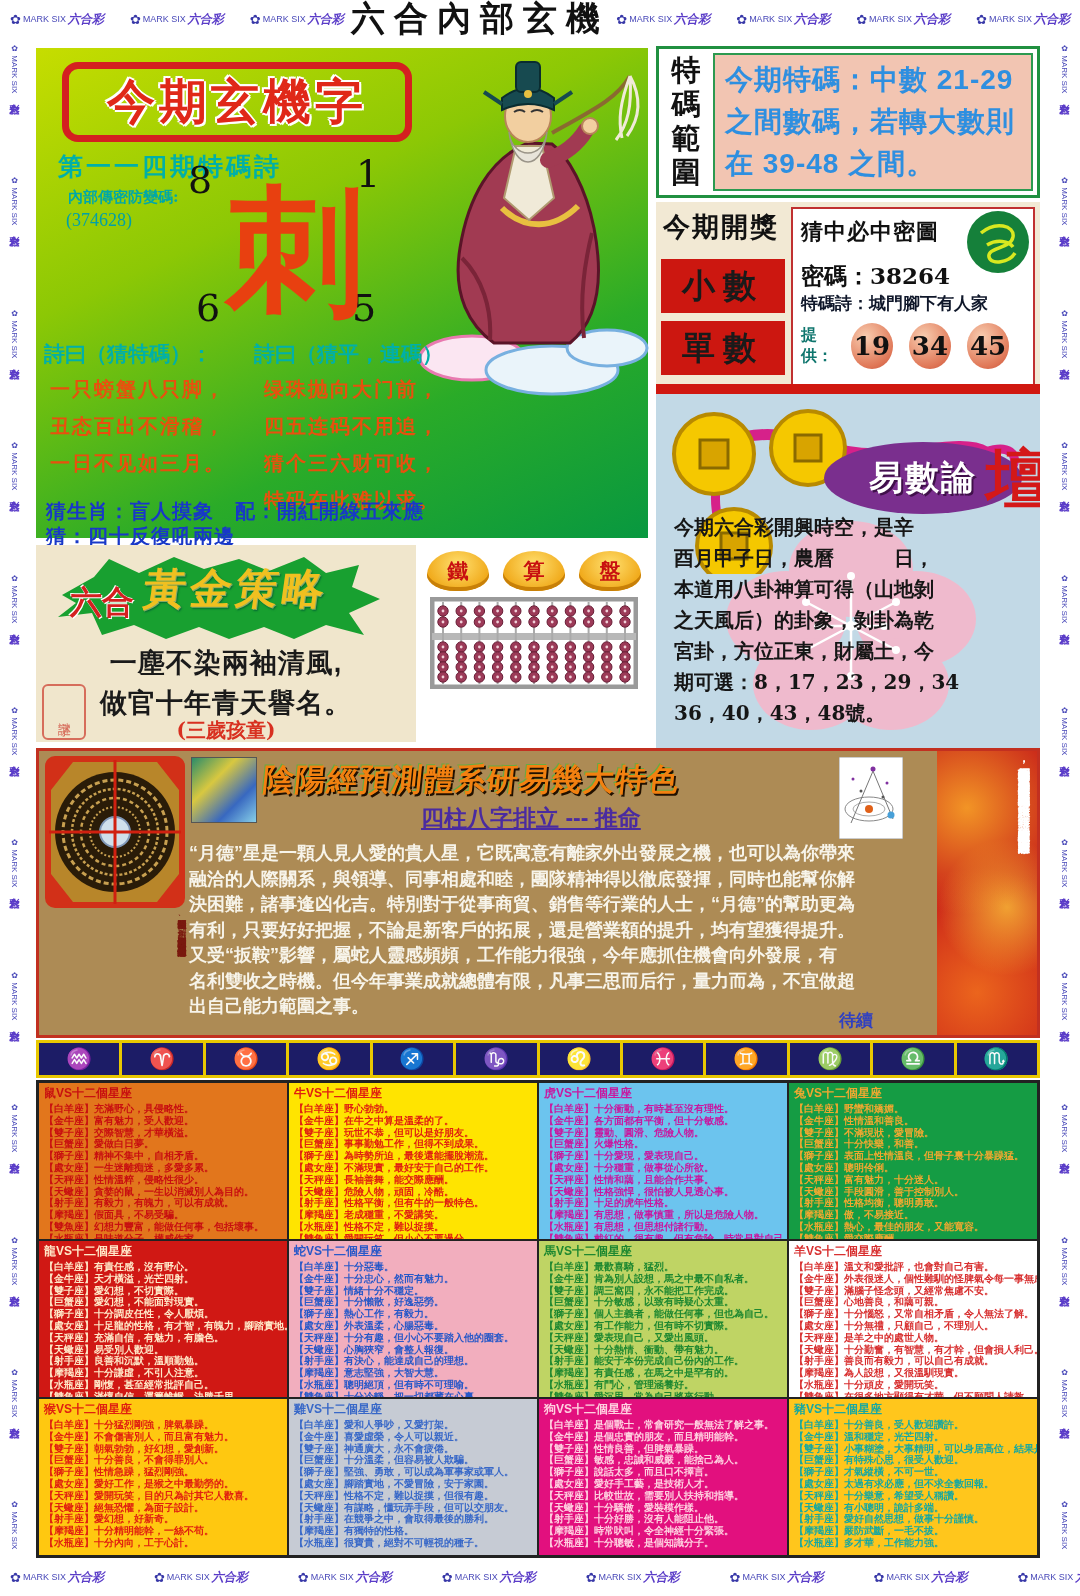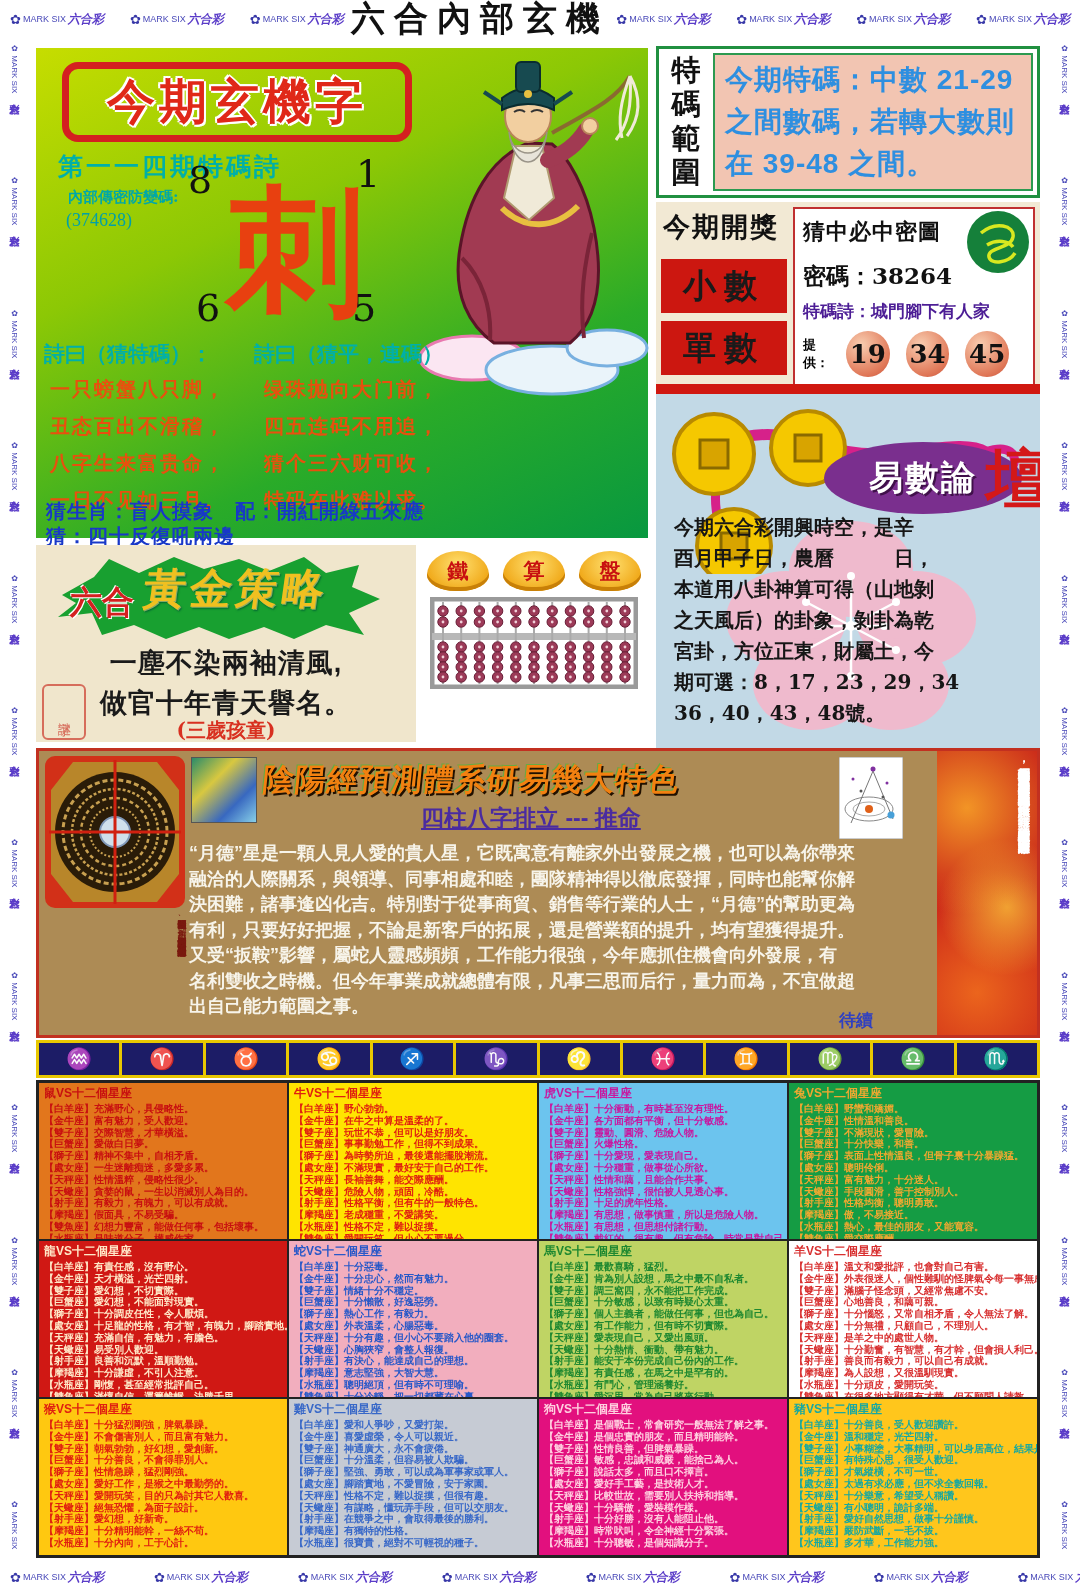--- a/index.html
+++ b/index.html
@@ -68,23 +68,23 @@
   .draw-box{position:absolute;left:656px;top:202px;width:384px;height:211px;background:#f2e9d4;display:flex;
         padding:5px;box-sizing:border-box;}
   .draw-left{width:126px;display:flex;flex-direction:column;}
   .draw-title{font-size:27px;font-weight:900;color:#111;letter-spacing:2px;margin:2px 0 6px 2px;white-space:nowrap;}
   .red-tag{background:#cc1710;color:#1a1a1a;font-weight:900;font-size:33px;display:flex;align-items:center;
         justify-content:center;height:54px;margin-top:8px;letter-spacing:8px;font-family:"DejaVu Serif",serif;}
   .draw-right{flex:1;background:#fff;border:2px solid #c03030;margin-left:6px;position:relative;padding:4px 8px;box-sizing:border-box;}
   .sure-label{font-size:22px;font-weight:900;color:#111;letter-spacing:1px;margin-top:4px;font-family:"DejaVu Serif",serif;}
   .mi-circle{position:absolute;right:4px;top:2px;width:62px;height:62px;border-radius:50%;background:#15803a;}
   .code-line{font-family:"DejaVu Serif",serif;font-size:23px;color:#111;font-weight:bold;margin-top:14px;}
-  .tpoem-line{font-family:"DejaVu Serif",serif;font-size:17px;color:#4c1d95;font-weight:bold;margin-top:8px;}
+  .tpoem-line{font-family:"DejaVu Serif",serif;font-size:17px;color:#0f172a;font-weight:bold;}
   .provide{display:flex;align-items:center;margin-top:8px;}
-  .provide-label{color:#000000;font-family:"DejaVu Serif",serif;font-size:13px;font-weight:bold;margin-right:6px;}
+  .provide-label{color:#0f766e;font-family:"DejaVu Serif",serif;font-size:16px;font-weight:bold;margin-right:6px;}
   .ball{width:46px;height:46px;border-radius:50%;background:radial-gradient(circle at 35% 30%,#f8cdb0,#e07858 70%,#c85038);
         display:flex;align-items:center;justify-content:center;font-size:26px;font-weight:bold;color:#111;
         margin-right:16px;font-family:"DejaVu Serif",serif;}
   
   .yishu{position:absolute;left:656px;top:384px;width:384px;height:444px;background:#c2d9e6;overflow:hidden;}
   .yishu-bar{height:10px;background:#d01810;}
   .yishu-ellipse{position:absolute;left:168px;top:58px;width:198px;height:72px;background:#7a2f8e;border-radius:50%;
         display:flex;align-items:center;justify-content:center;}
   .yishu-main{color:#fff;font-weight:900;font-size:34px;letter-spacing:2px;text-shadow:2px 2px 0 #40104a;}
   .yishu-tail{position:absolute;left:330px;top:52px;font-family:"DejaVu Serif",serif;font-size:64px;color:#d41818;font-weight:bold;}
@@ -272,21 +272,20 @@
       <rect x="114" y="14" width="24" height="30" rx="5" fill="#174a50" stroke="#0a2c30" stroke-width="2"></rect>
       <circle cx="126" cy="46" r="4" fill="#e8c040"></circle>
       <path d="M100,56 L82,44 M152,56 L170,44" stroke="#174a50" stroke-width="4"></path>
     </svg>
 
     <div class="poem-h" style="left:8px;top:292px;">詩曰（猜特碼）：</div>
     <div class="poem-h" style="left:218px;top:292px;">詩曰（猜平，連碼）</div>
     <div class="poem-col" style="left:14px;top:328px;">
         <div class="poem-line">一只螃蟹八只脚，</div>
         <div class="poem-line">丑态百出不滑稽，</div>
-        <div class="poem-line">八字生来富贵命，</div>
         <div class="poem-line">一日不见如三月。</div>
       </div>
     <div class="poem-col" style="left:228px;top:328px;">
         <div class="poem-line">绿珠抛向大门前，</div>
         <div class="poem-line">四五连码不用追，</div>
         <div class="poem-line">猜个三六财可收，</div>
         <div class="poem-line">特码在此难以求。</div>
       </div>
     <div class="hint" style="left:10px;top:450px;">猜生肖：盲人摸象　配：開紅開綠五來應</div>
     <div class="hint" style="left:10px;top:475px;">猜：四十反復吼兩邊</div>

